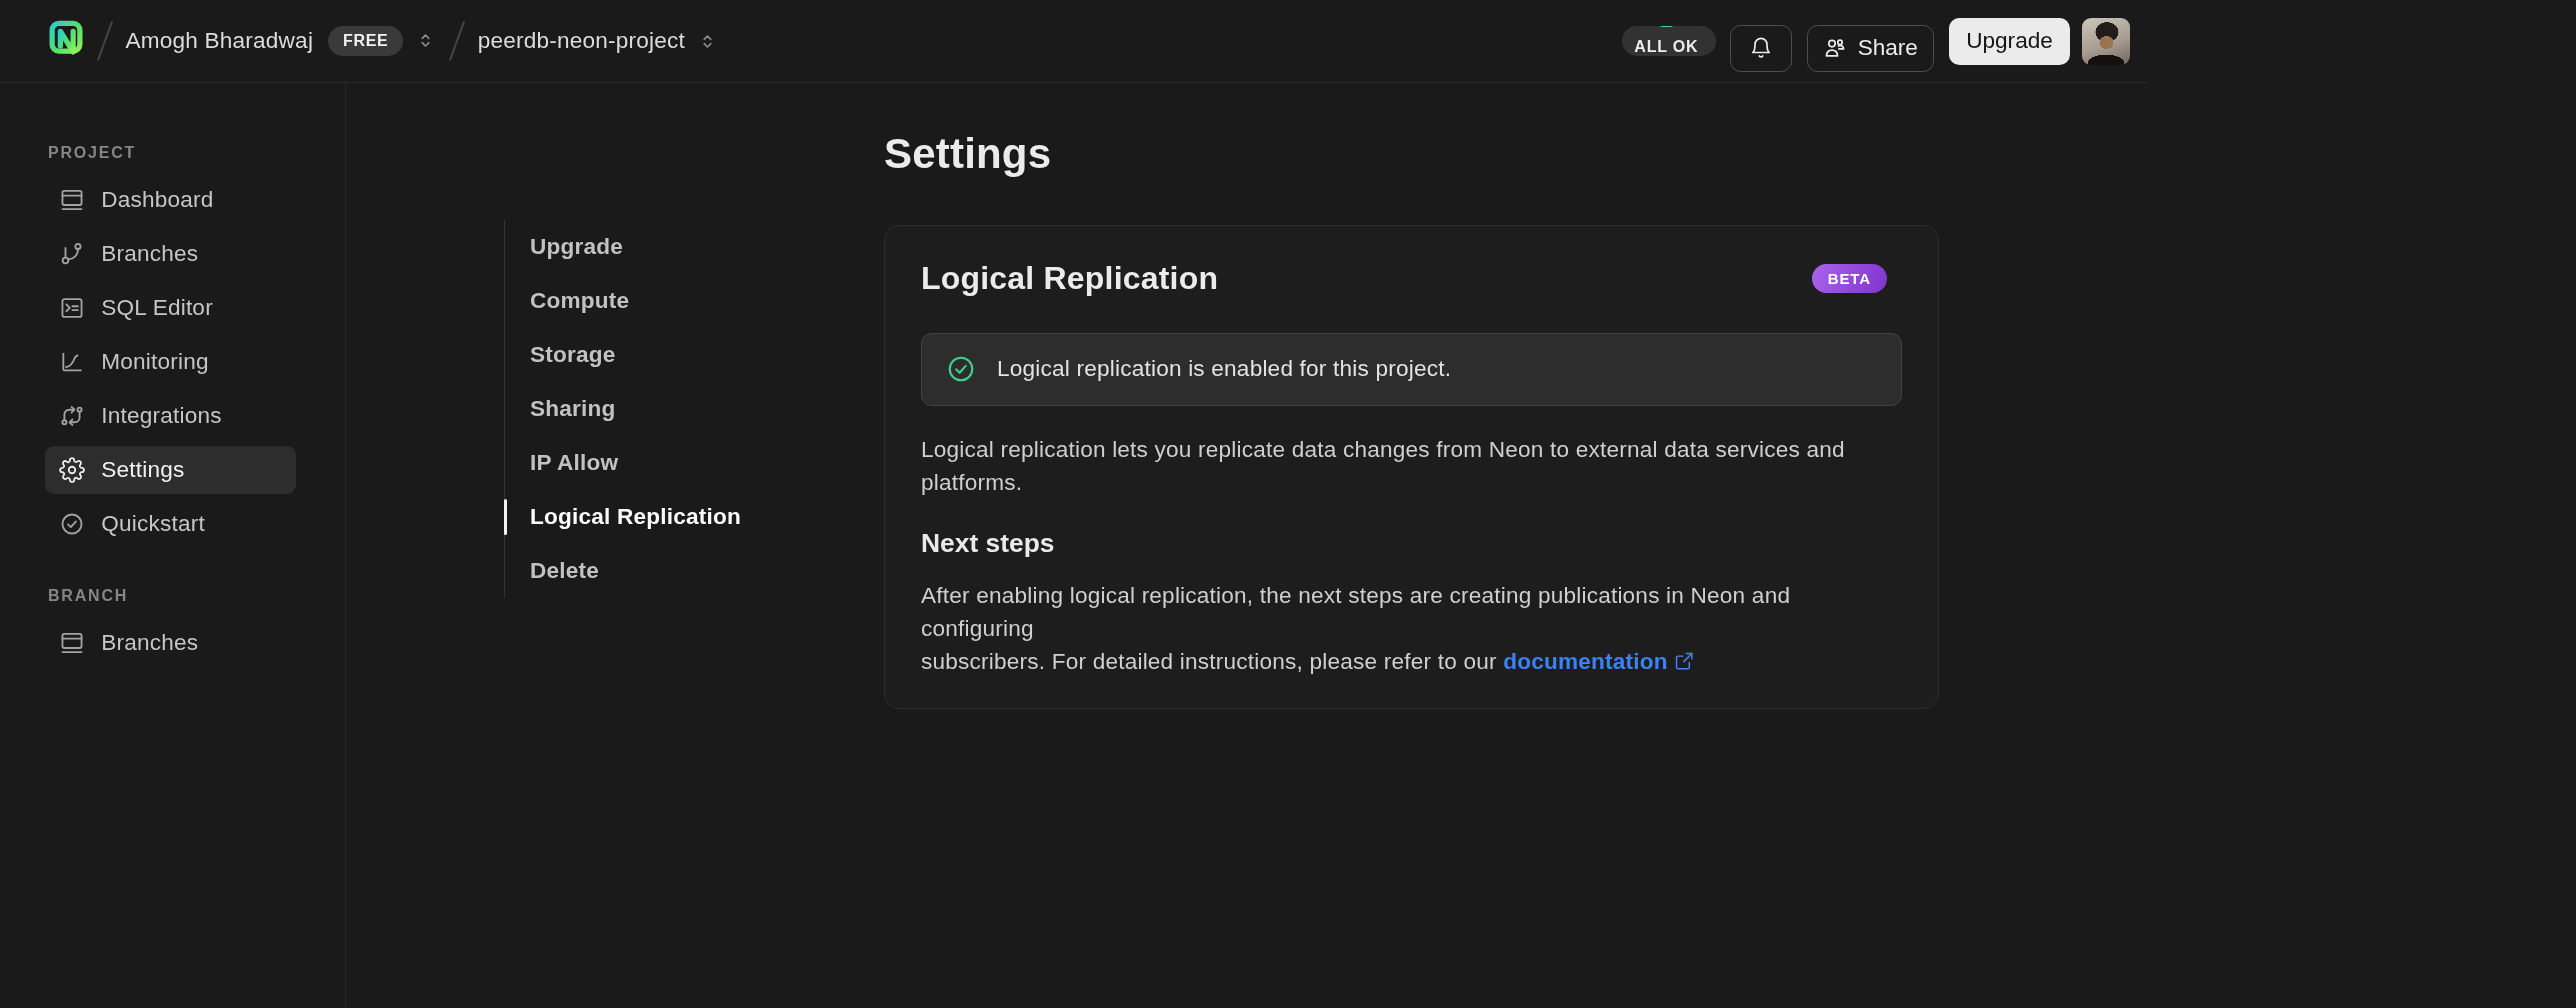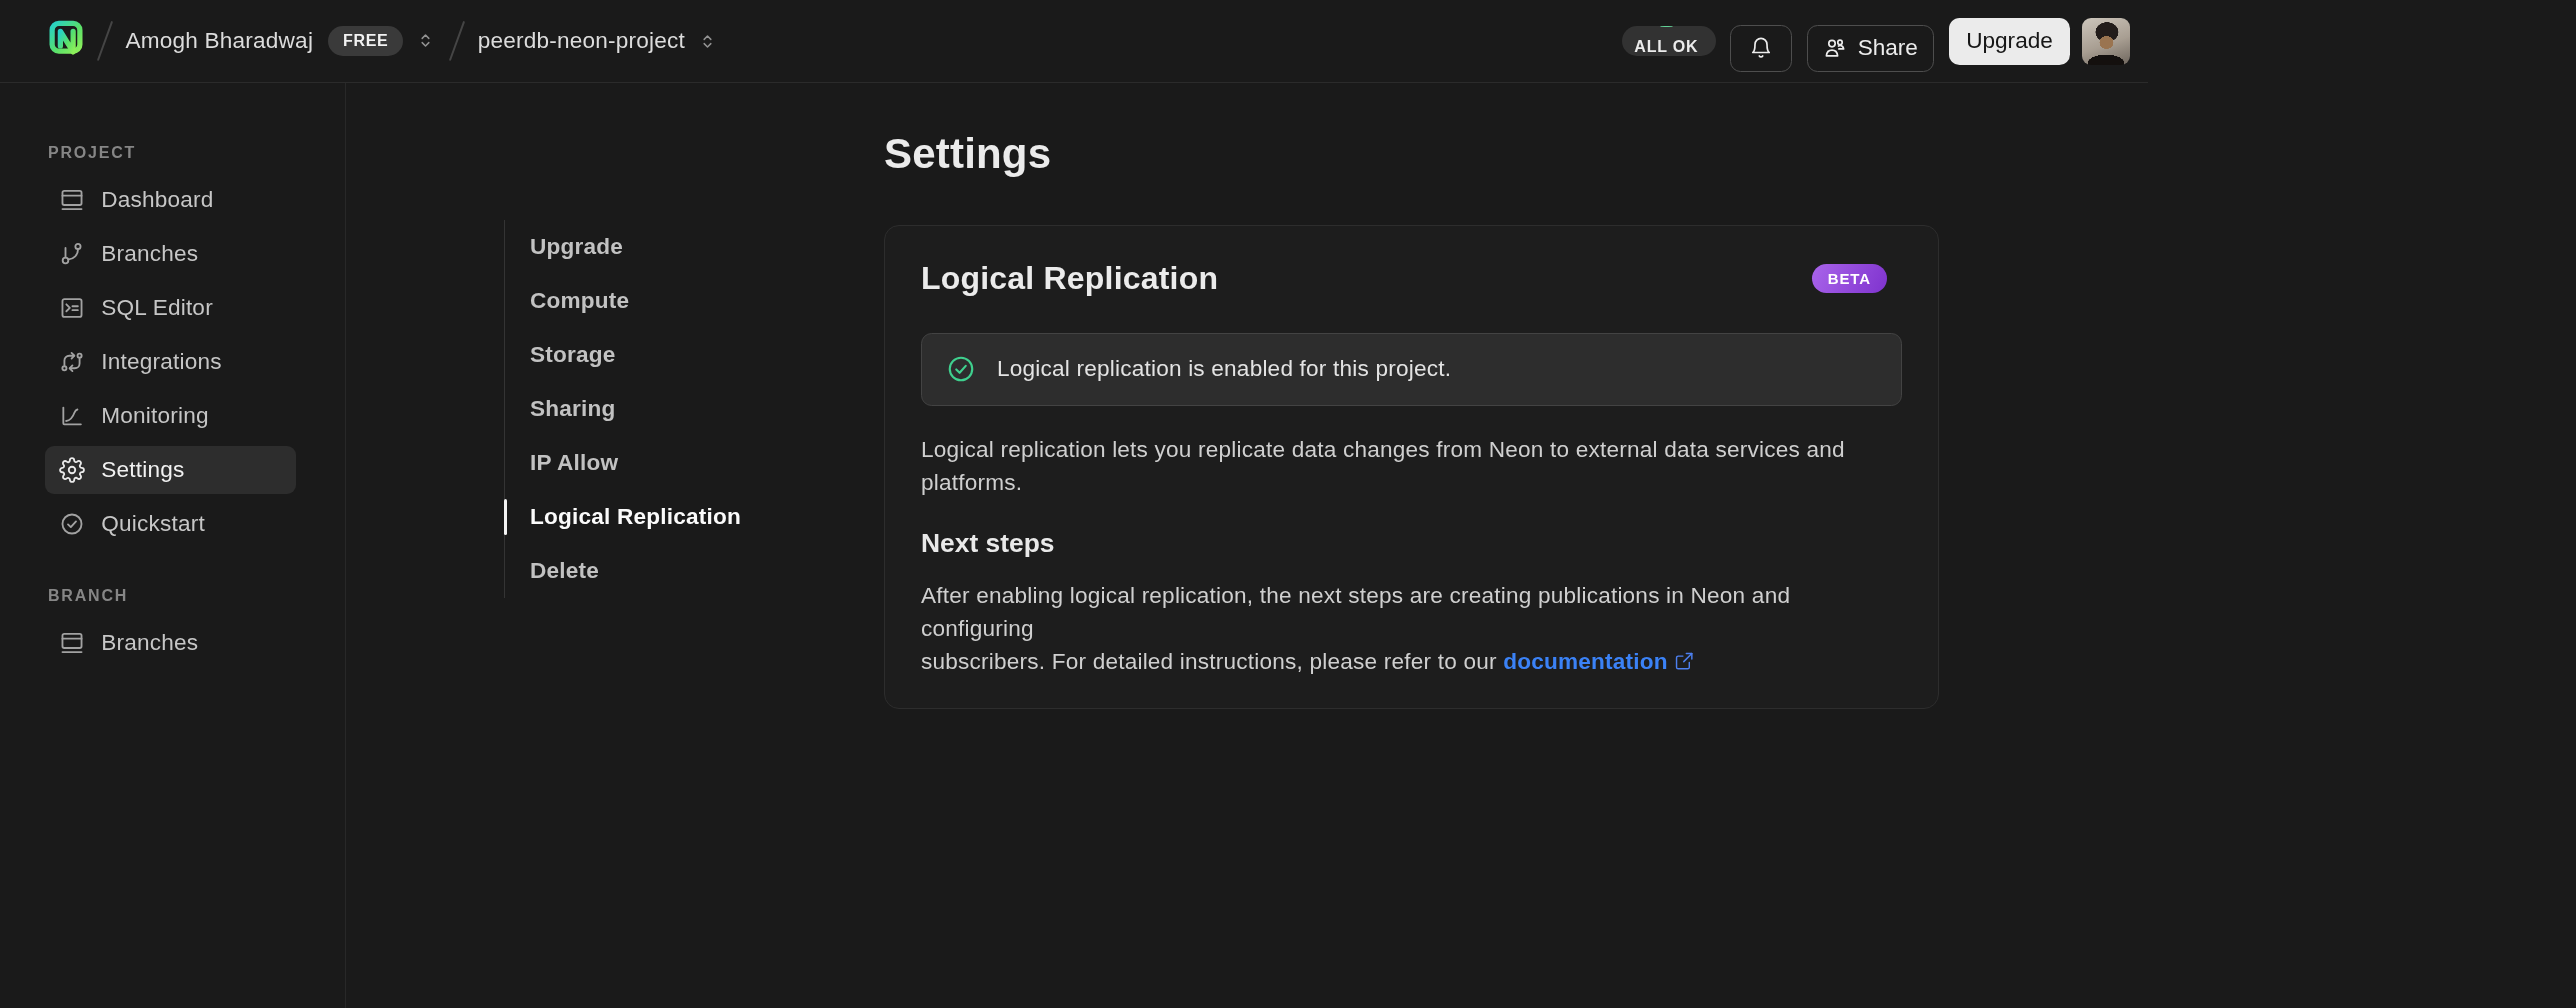--- a/index.html
+++ b/index.html
@@ -274,30 +274,30 @@
   </li>
       <li class="side-item">
     <svg class="icon si" width="26" height="26" viewBox="0 0 34 34">
           <use href="#sql-editor-icon"></use>
         </svg>
     <span class="lbl">SQL Editor</span>
 
   </li>
       <li class="side-item">
     <svg class="icon si" width="26" height="26" viewBox="0 0 34 34">
+          <use href="#monitoring-icon"></use>
+        </svg>
+    <span class="lbl">Monitoring</span>
+
+  </li>
+      <li class="side-item">
+    <svg class="icon si" width="26" height="26" viewBox="0 0 34 34">
           <use href="#integrations-icon"></use>
         </svg>
     <span class="lbl">Integrations</span>
-
-  </li>
-      <li class="side-item">
-    <svg class="icon si" width="26" height="26" viewBox="0 0 34 34">
-          <use href="#monitoring-icon"></use>
-        </svg>
-    <span class="lbl">Monitoring</span>
 
   </li>
       <li class="side-item active">
     <svg class="icon si" width="26" height="26" viewBox="0 0 34 34">
           <use href="#settings-icon"></use>
         </svg>
     <span class="lbl">Settings</span>
 
   </li>
       <li class="side-item">

